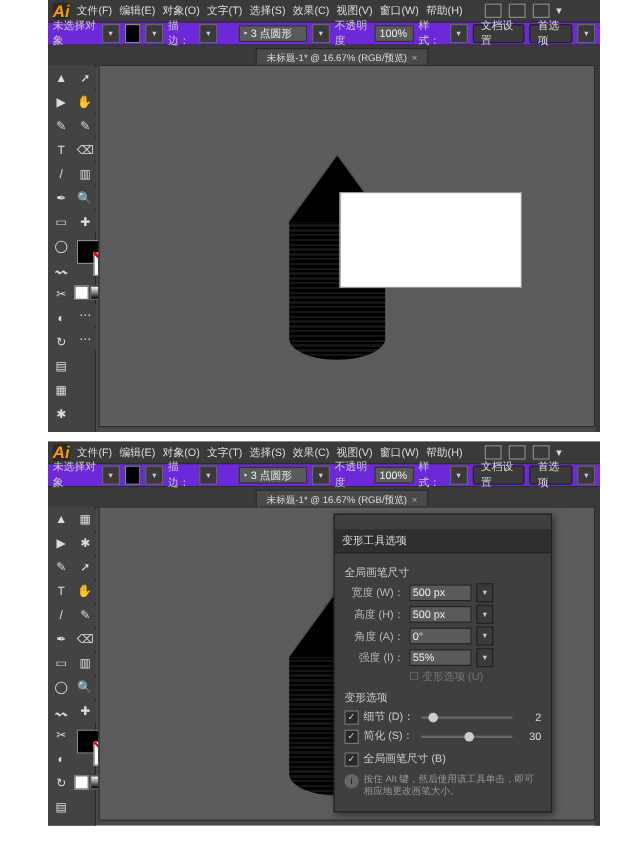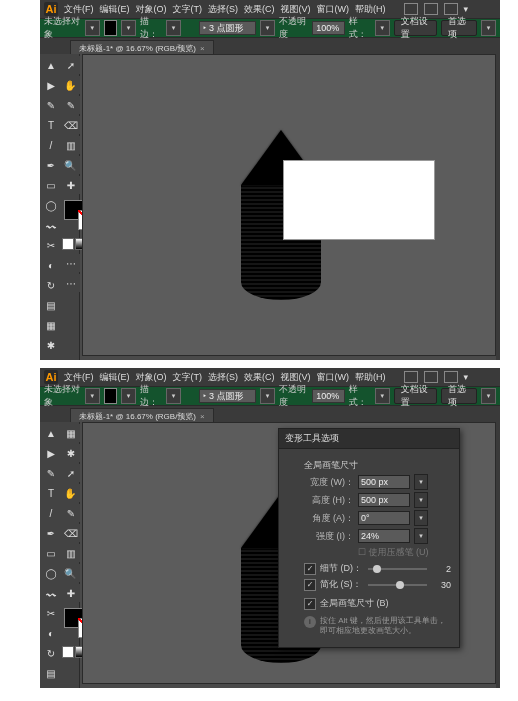--- a/index.html
+++ b/index.html
@@ -2,33 +2,33 @@
 <html><head>
 <meta charset="utf-8">
 <style>
   body { margin:0; background:#fff; font-family:"Microsoft YaHei",Arial,sans-serif; font-size:10px; color:#ccc; }
   .wrap { width:518px; }
   .shot { position:relative; background:#4a4a4a; margin:0 0 8px 40px; box-sizing:border-box; }
   .shot.top { height:360px; width:460px; }
   .shot.bot { height:320px; width:460px; }
   
   .menubar { height:18px; background:#3a3a3a; border-bottom:1px solid #2a2a2a; display:flex; align-items:center; padding:0 4px; gap:6px; }
-  .ai-logo { width:14px; height:14px; background:#2a2a2a; color:#f90; font-weight:bold; font-size:11px; display:flex; align-items:center; justify-content:center; border-radius:2px; }
+  .ai-logo { width:14px; height:14px; background:#2a2a2a; color:#f90; font-weight:bold; font-size:14px; display:flex; align-items:center; justify-content:center; border-radius:2px;font-style:italic; }
   .menu-item { color:#ddd; font-size:9px; cursor:pointer; white-space:nowrap; }
   .menubar .spacer { flex:0 0 6px; }
   .menubar .mini-icon { width:12px; height:10px; border:1px solid #888; display:inline-block; }
   
-  .ctrlbar { height:18px; background:#14532d; border-bottom:1px solid #2a2a2a; display:flex; align-items:center; padding:0 4px; gap:4px; font-size:9px; }
+  .ctrlbar { height:18px; background:#6d28d9; border-bottom:1px solid #2a2a2a; display:flex; align-items:center; padding:0 4px; gap:4px; font-size:9px; }
   .swatch { width:14px; height:14px; background:#000; border:1px solid #888; }
   .dd { width:16px; height:14px; background:#3a3a3a; border:1px solid #666; display:inline-flex; align-items:center; justify-content:center; }
   .dd::after { content:"▾"; font-size:7px; color:#ccc; }
   .field { background:#5a5a5a; border:1px solid #333; height:12px; padding:0 3px; display:inline-flex; align-items:center; color:#eee; font-size:9px; }
   .btnlabel { background:#3a3a3a; border:1px solid #222; height:14px; padding:0 6px; display:inline-flex; align-items:center; color:#ddd; font-size:9px; border-radius:2px; }
   
-  .tabbar { height:18px; background:#3a3a3a; display:flex; align-items:flex-end; padding-left:30px; }
+  .tabbar { height:18px; background:#3a3a3a; display:flex; align-items:flex-end; padding-left:30px;justify-content:center; }
   .tab { background:#4a4a4a; border:1px solid #2a2a2a; border-bottom:none; height:15px; padding:0 8px; display:flex; align-items:center; font-size:8px; color:#ddd; gap:4px; }
   .tab .x { color:#aaa; cursor:pointer; }
   
   .ws { position:absolute; left:42px; right:4px; top:54px; bottom:4px; background:#5c5c5c; border:1px solid #2a2a2a; }
   
   .toolbox { position:absolute; left:0; top:54px; width:40px; bottom:0; background:#434343; border-right:1px solid #2a2a2a; display:flex; flex-direction:column; flex-wrap:wrap; align-content:flex-start; padding:2px; gap:2px; box-sizing:border-box; }
   .tool { width:16px; height:16px; background:#434343; display:flex; align-items:center; justify-content:center; color:#ddd; font-size:10px; cursor:pointer; border:1px solid transparent; }
   .fillstroke { position:relative; width:34px; height:30px; margin:4px auto; }
   .fillstroke .fill { position:absolute; width:18px; height:18px; background:#000; border:1px solid #888; left:0; top:0; }
   .fillstroke .stroke { position:absolute; width:18px; height:18px; background:#fff; border:1px solid #888; right:0; bottom:0; }
@@ -38,22 +38,22 @@
   .ct { width:10px; height:10px; border:1px solid #666; }
   
   .bullet { position:absolute; left:50%; transform:translateX(-60%); }
   .shot.top .bullet { top:75px; }
   .shot.bot .bullet { top:70px; }
   .bullet .cone { width:0; height:0; border-left:40px solid transparent; border-right:40px solid transparent; border-bottom:55px solid #000; margin:0 auto; filter:drop-shadow(0 0 1px #222); }
   .bullet .body { width:80px; height:115px; background:repeating-linear-gradient(#000 0 2px,#151515 2px 4px); border-radius:0 0 50% 50% / 0 0 18px 18px; margin:0 auto; }
   .whitebox { position:absolute; background:#fff; border:1px solid #999; }
   
   .dialog { position:absolute; right:40px; top:60px; width:180px; background:#3f3f3f; border:1px solid #222; box-shadow:2px 2px 6px rgba(0,0,0,.5); font-size:9px; }
-  .dlg-title { background:#2f2f2f; padding:3px 6px; color:#ddd; border-bottom:1px solid #222; display:flex; justify-content:space-between; }
-  .dlg-body { padding:6px 8px;margin-left:17px; }
+  .dlg-title { background:#2f2f2f; padding:3px 6px; color:#ddd; border-bottom:1px solid #222; display:flex; justify-content:space-between;margin-top:12px; }
+  .dlg-body { padding:6px 8px; }
   .dlg-sect { color:#ccc; font-size:9px; margin:4px 0 2px; }
   .dlg-row { display:flex; align-items:center; gap:4px; margin:2px 0; }
   .dlg-row label { flex:0 0 50px; text-align:right; color:#bbb; }
   .dlg-row .inp { flex:0 0 46px; background:#5a5a5a; border:1px solid #222; height:12px; padding:0 2px; color:#eee; font-size:9px; display:flex; align-items:center; }
   .dlg-row .dd2 { width:12px; height:14px; background:#3a3a3a; border:1px solid #222; display:flex; align-items:center; justify-content:center; }
   .dlg-row .dd2::after { content:"▾"; font-size:7px; color:#ccc; }
   .slider-row { display:flex; align-items:center; gap:4px; margin:3px 0; }
   .slider-row .cb { width:10px; height:10px; border:1px solid #777; background:#2a2a2a; display:flex; align-items:center; justify-content:center; font-size:8px; }
   .slider-row .track { flex:1; height:2px; background:#666; position:relative; }
   .slider-row .thumb { position:absolute; top:-3px; width:8px; height:8px; background:#ccc; border-radius:50%; }
@@ -261,28 +261,29 @@
         <span class="inp">500 px</span>
         <span class="dd2"></span>
       </div>
       <div class="dlg-row">
         <label>角度 (A)：</label>
         <span class="inp">0°</span>
         <span class="dd2"></span>
       </div>
       <div class="dlg-row">
         <label>强度 (I)：</label>
-        <span class="inp">24%</span>
+        <span class="inp">55%</span>
         <span class="dd2"></span>
       </div>
       <div class="dlg-row greyed">
         <label></label>
-        <span>☐ 使用压感笔 (U)</span>
-      </div>
-
+        <span>☐ 变形选项 (U)</span>
+      </div>
+
+      <div class="dlg-sect">变形选项</div>
       <div class="slider-row">
         <span class="cb">✓</span>
         <span style="width:44px">细节 (D)：</span>
         <span class="track">
               <span class="thumb" style="left:8%"></span>
             </span>
         <span class="val">2</span>
       </div>
       <div class="slider-row">
         <span class="cb">✓</span>

